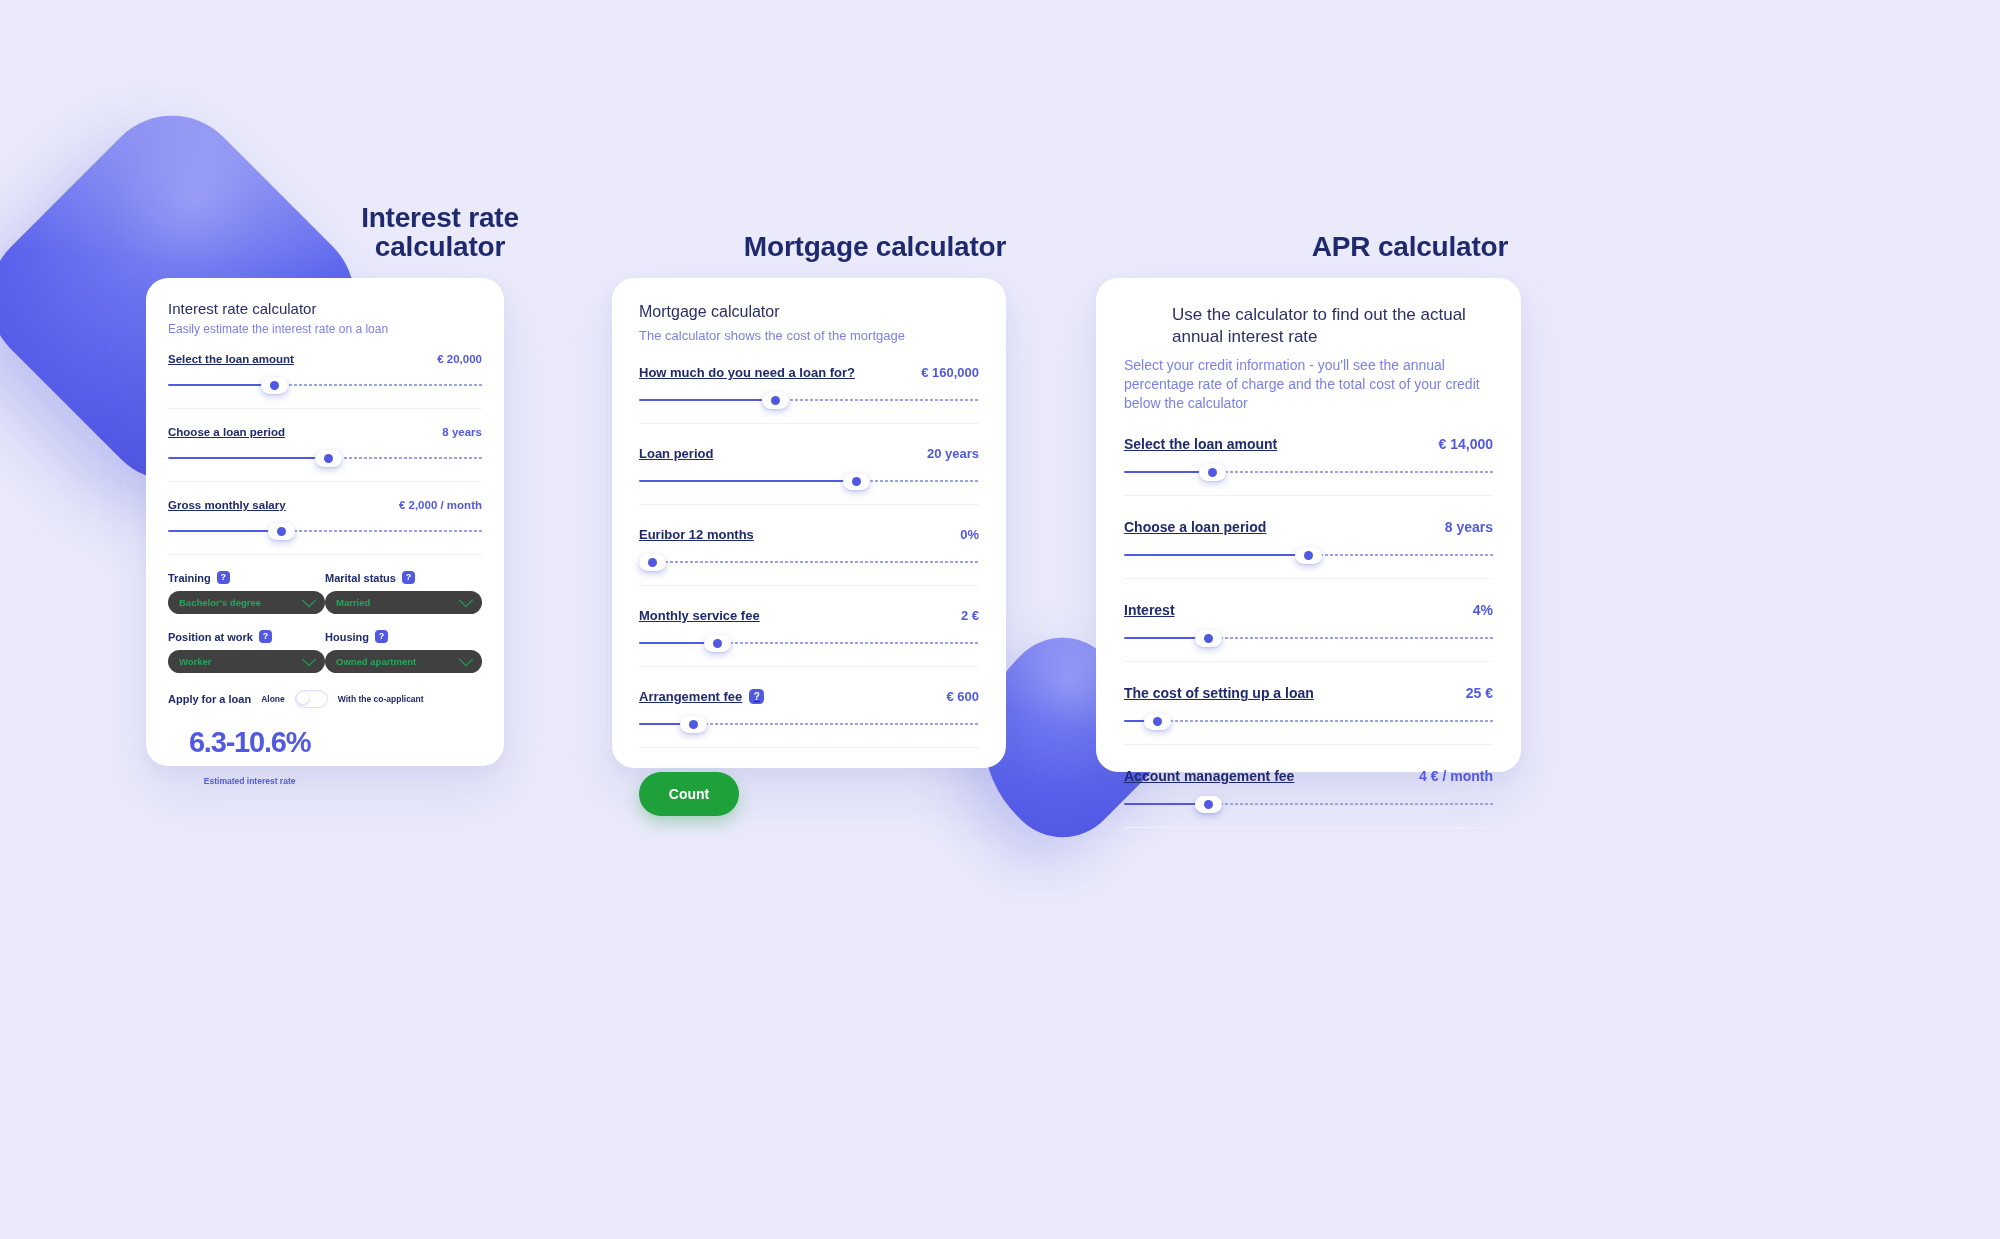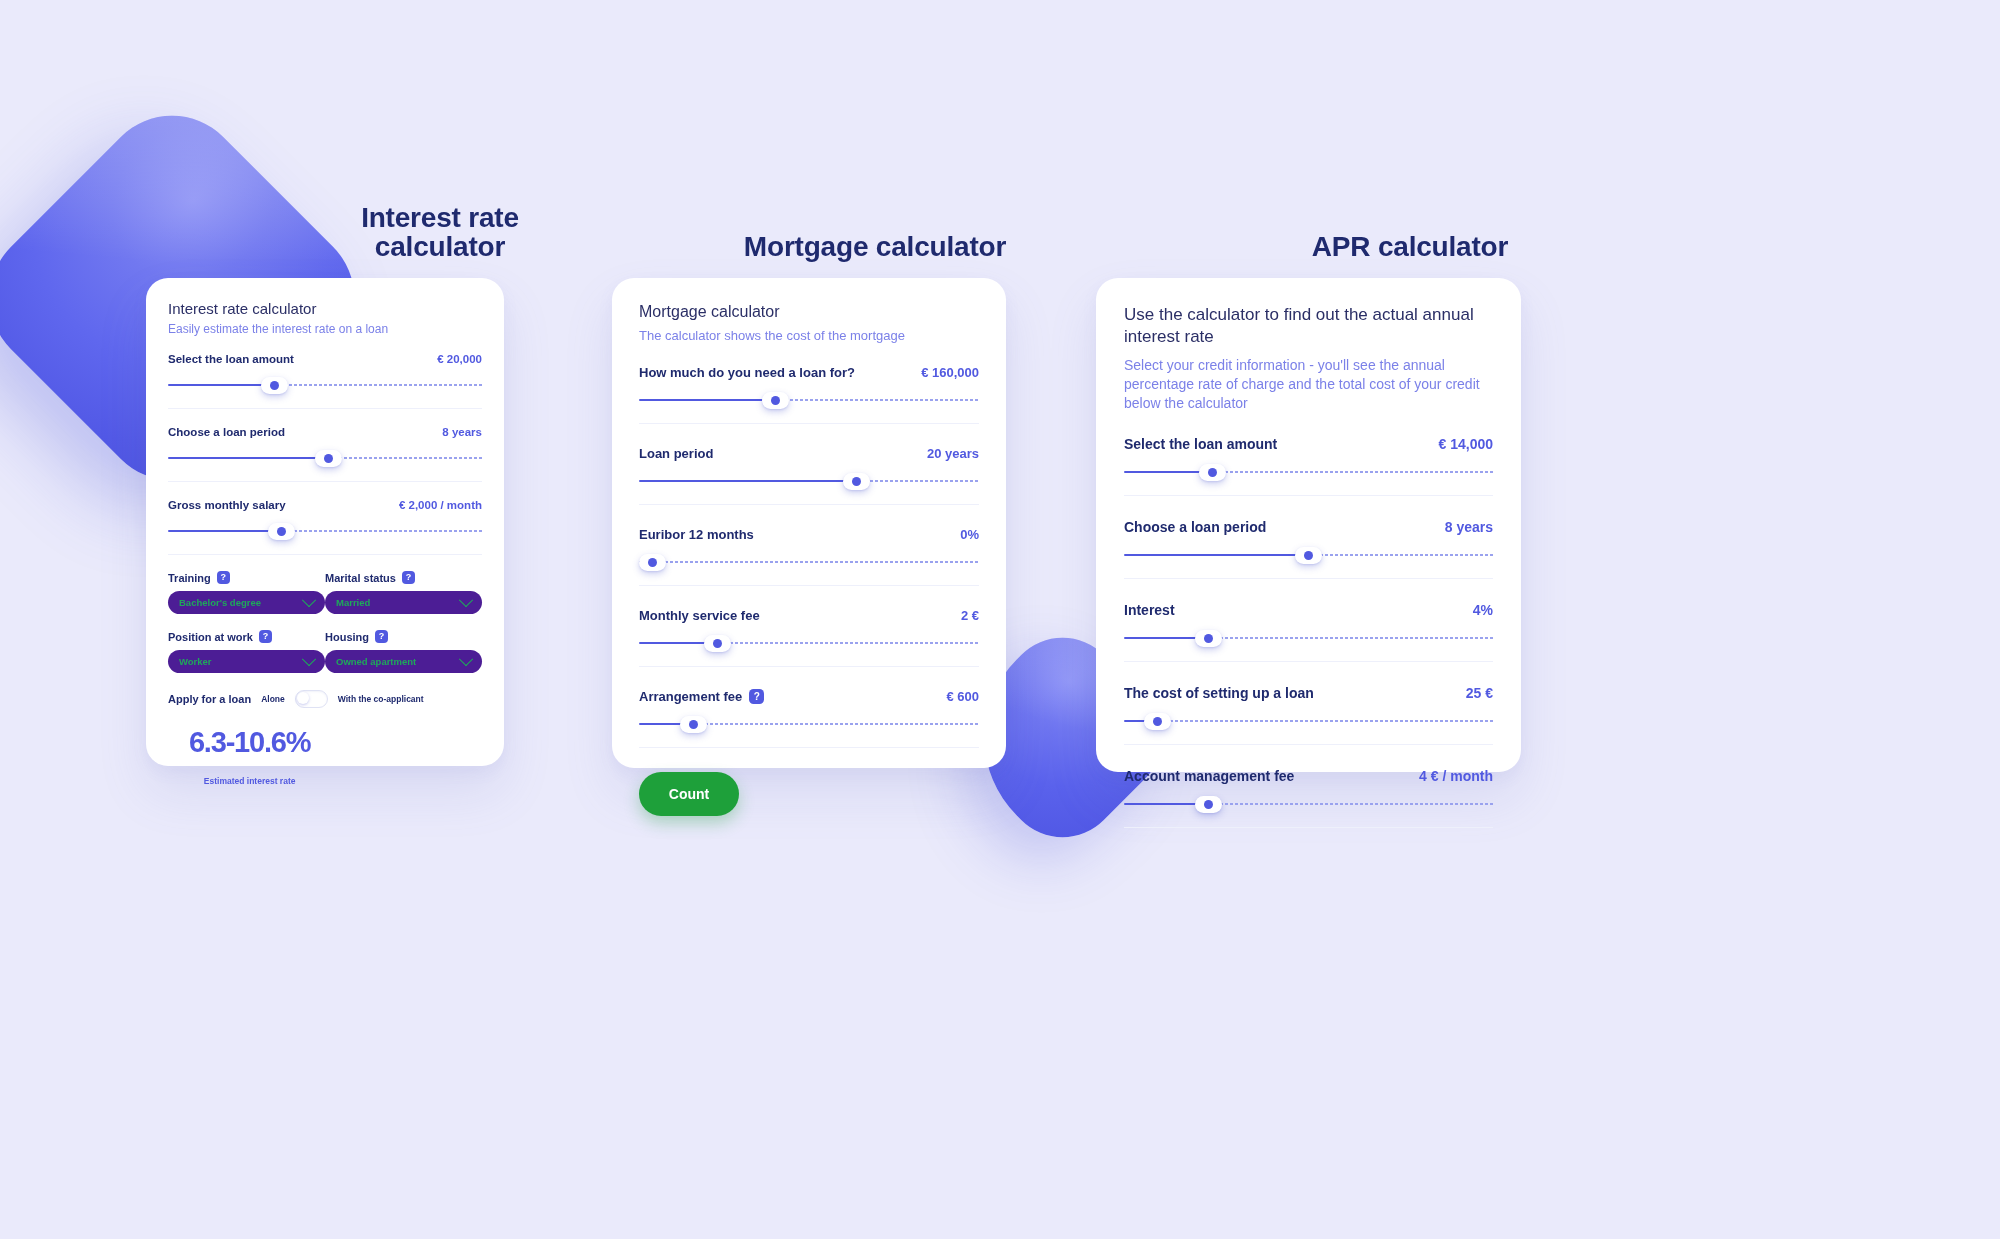--- a/index.html
+++ b/index.html
@@ -50,30 +50,30 @@
     box-shadow:0 26px 50px rgba(110,118,200,.14), 0 6px 16px rgba(110,118,200,.07);
     box-sizing:border-box;
   }
   #card-interest{left:146px;top:278px;width:358px;height:488px;padding:22px 22px 0 22px;}
   #card-mortgage{left:612px;top:278px;width:394px;height:490px;padding:25px 27px 0 27px;}
   #card-apr{left:1096px;top:278px;width:425px;height:494px;padding:26px 28px 0 28px;}
 
   .card-head{color:#2b2f66;font-weight:normal;}
   #card-interest .card-head{font-size:15px;}
   #card-mortgage .card-head{font-size:16px;}
-  #card-apr .card-head{font-size:17px;line-height:1.28;}
+  #card-apr .card-head{font-size:17px;line-height:1.28;margin-left:48px;}
   .card-sub{color:#7b81e8;}
   #card-interest .card-sub{font-size:12px;margin-top:5px;}
   #card-mortgage .card-sub{font-size:13px;margin-top:7px;}
   #card-apr .card-sub{font-size:14px;line-height:1.37;margin-top:8px;}
 
   
   .row{position:relative;}
   .row-head{display:flex;align-items:center;justify-content:space-between;}
-  .row-label{color:#1f2a6e;font-weight:bold;display:flex;align-items:center;gap:7px;}
+  .row-label{color:#1f2a6e;font-weight:bold;display:flex;align-items:center;gap:7px;text-decoration:underline;}
   .row-value{color:#5159e0;font-weight:bold;white-space:nowrap;}
 
   #card-interest .row{margin-top:17px;}
   #card-interest .row-label{font-size:11.5px;}
   #card-interest .row-value{font-size:11.5px;}
   #card-mortgage .row{margin-top:22px;}
   #card-mortgage .row-label{font-size:13px;}
   #card-mortgage .row-value{font-size:13px;}
   #card-apr .row{margin-top:23px;}
   #card-apr .row-label{font-size:14px;}
@@ -101,21 +101,21 @@
     width:13px;height:13px;border-radius:4px;background:#5159e0;color:#fff;
     font-size:9px;font-weight:bold;line-height:13px;text-align:center;display:inline-block;
   }
   #card-mortgage .help{width:15px;height:15px;border-radius:4.5px;font-size:10px;line-height:15px;}
 
   
   .fields{display:flex;margin-top:16px;}
   .field{flex:1;min-width:0;}
   .field-label{color:#1f2a6e;font-weight:bold;font-size:11px;display:flex;align-items:center;gap:6px;}
   .select{
-    margin-top:7px;height:23px;border-radius:12px;background:#4c1d95;
+    margin-top:7px;height:23px;border-radius:12px;background:#404040;
     display:flex;align-items:center;justify-content:space-between;padding:0 11px;
     box-sizing:border-box;
   }
   .select span{color:#1fa85a;font-size:9.5px;font-weight:bold;white-space:nowrap;overflow:hidden;text-overflow:ellipsis;}
   .chev{width:9px;height:9px;border-right:1.6px solid #1fa85a;border-bottom:1.6px solid #1fa85a;transform:rotate(45deg) translate(-2px,-2px);flex:none;}
 
   
   .toggle-row{display:flex;align-items:center;gap:10px;margin-top:17px;}
   .toggle-row .tl{color:#1f2a6e;font-weight:bold;font-size:11px;}
   .toggle-opt{color:#1f2a6e;font-weight:bold;font-size:8.5px;}

